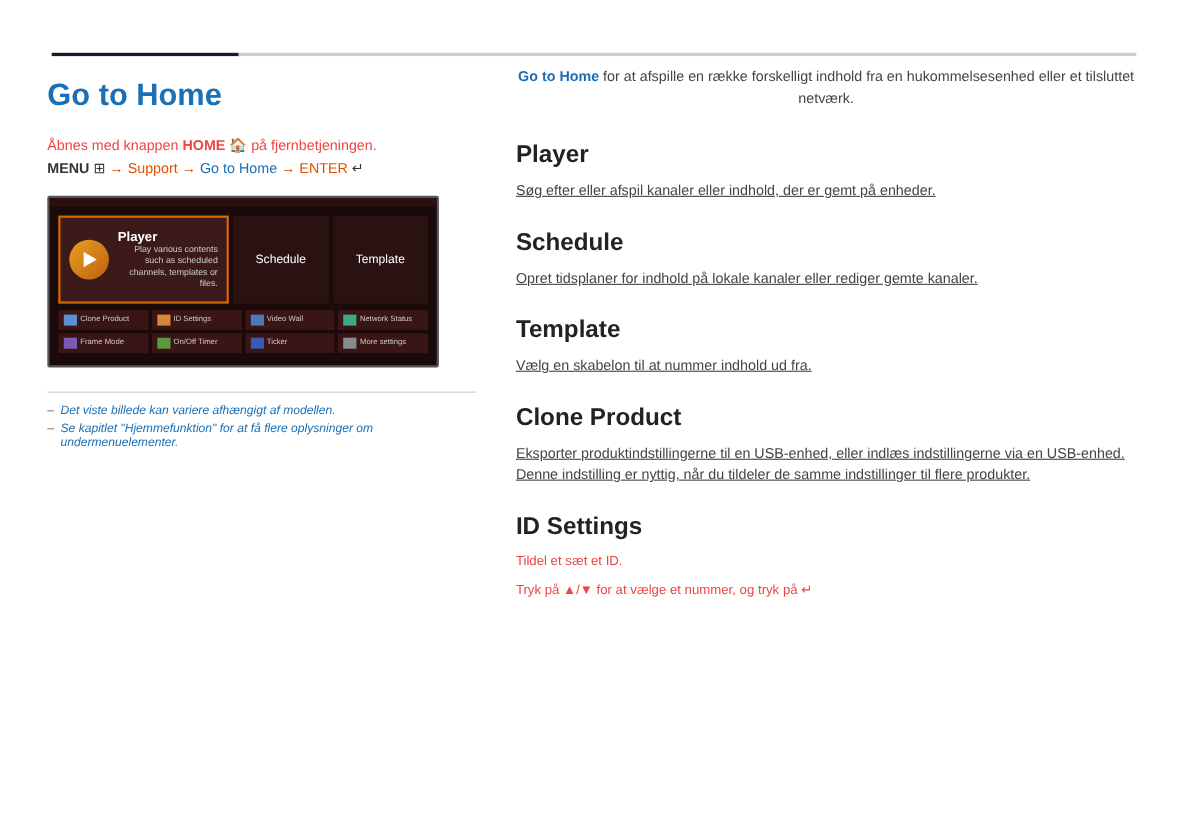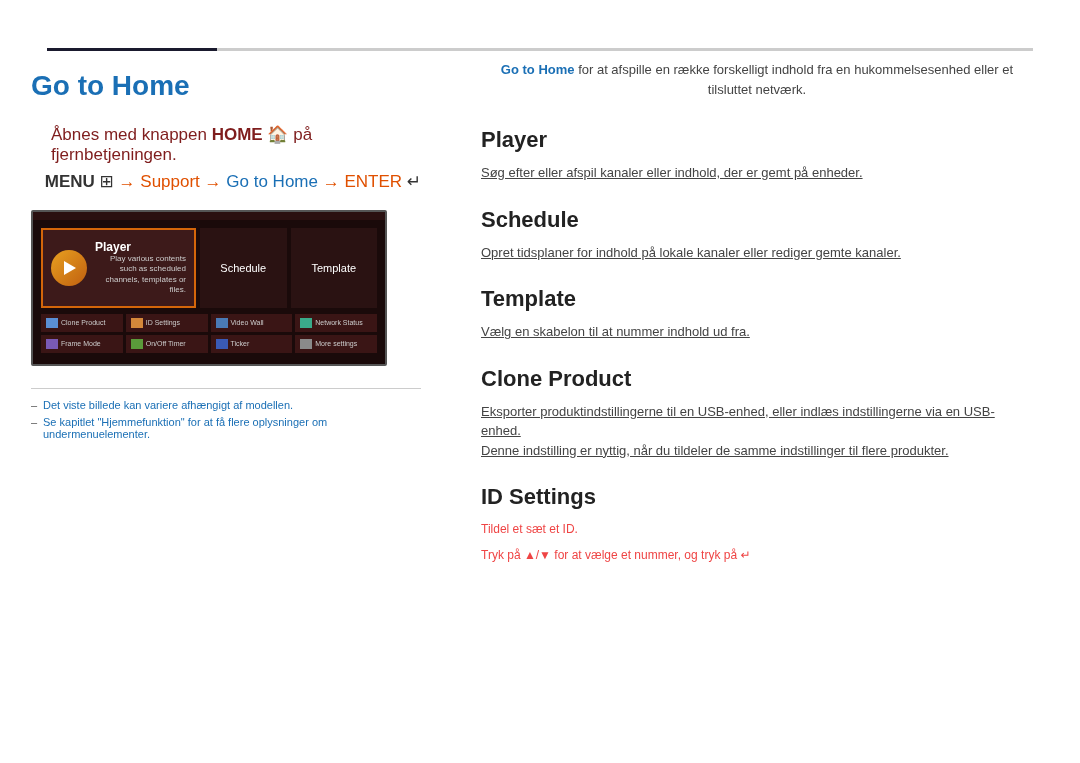--- a/index.html
+++ b/index.html
@@ -24,22 +24,22 @@
       width: 170px;
       background: #1a1a2e;
     }
     .top-border-light {
       flex: 1;
       background: #ccc;
     }
 
     .page-container {
       display: flex;
-      padding: 60px 47px 40px 31px;
-      gap: 40px;
+      padding: 60px 47px 40px 43px;
+      gap: 16px;
     }
 
     .left-column {
       width: 390px;
       flex-shrink: 0;
     }
 
     .right-column {
       flex: 1;
       padding-left: 20px;
@@ -47,35 +47,33 @@
 
     .page-title {
       font-size: 28px;
       font-weight: bold;
       color: #1a6fb5;
       margin-bottom: 22px;
       margin-top: 10px;
     }
 
     .intro-text {
-      font-size: 17px;
-      color: #7f1d1d;
+      font-size: 13px;
+      color: #ef4444;
       margin-bottom: 6px;
-      margin-left: 20px;
     }
 
     .intro-text strong {
       font-weight: bold;
     }
 
     .menu-path {
-      font-size: 17px;
+      font-size: 13px;
       color: #333;
       margin-bottom: 18px;
-      text-align: right;
     }
 
     .menu-path .arrow-text {
       color: #e05000;
     }
 
     .menu-path .link-text {
       color: #1a6fb5;
     }
 
@@ -215,20 +213,21 @@
 
     .screen-icons-row2 {
       display: flex;
       gap: 3px;
     }
 
     .note-section {
       margin-top: 4px;
       border-top: 1px solid #ccc;
       padding-top: 10px;
+      font-style: italic;
     }
 
     .note-item {
       font-size: 11px;
       color: #1a6fb5;
       margin-bottom: 5px;
       padding-left: 12px;
       position: relative;
     }
 

